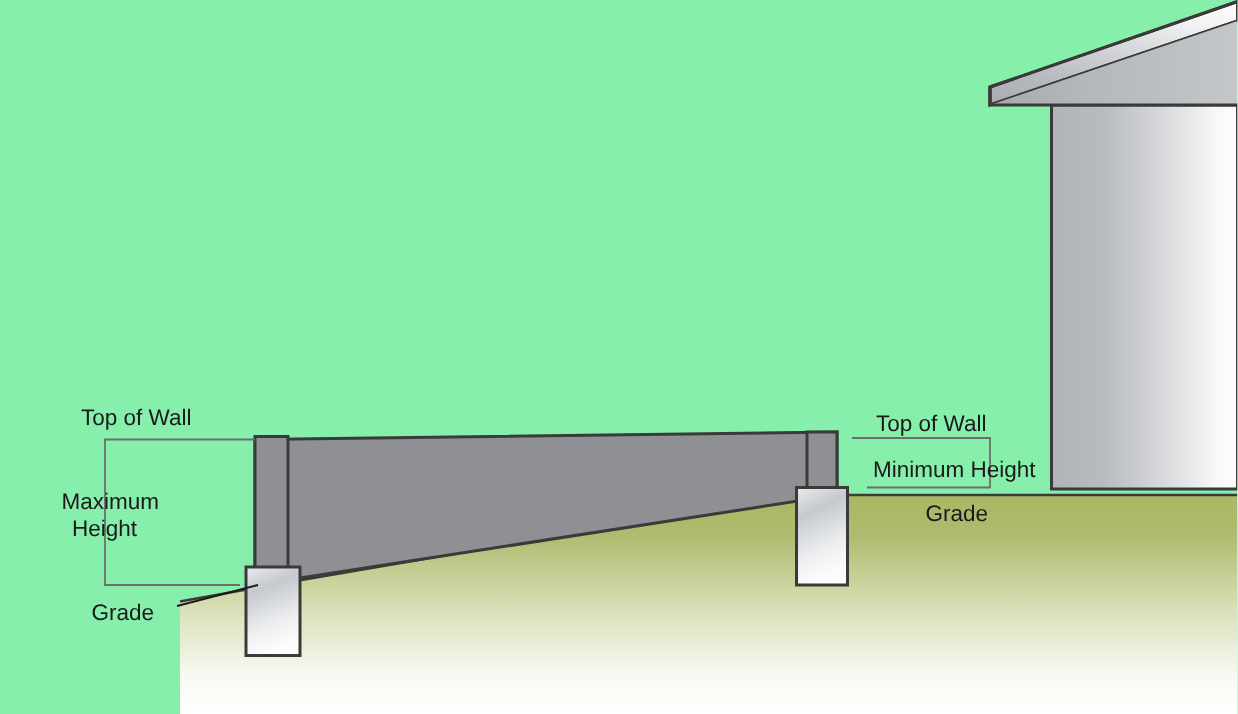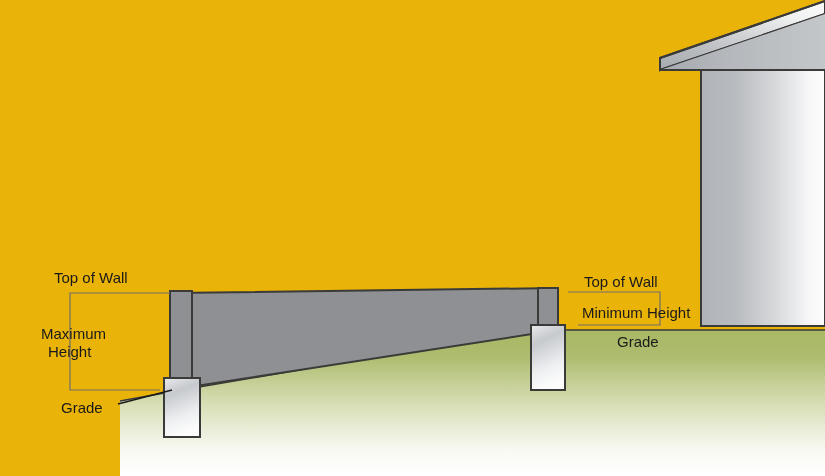--- a/index.html
+++ b/index.html
@@ -10,21 +10,21 @@
   body {
     width: 825px;
     height: 476px;
     overflow: hidden;
     font-family: "Liberation Sans", sans-serif;
   }
   #diagram-root {
     position: relative;
     width: 825px;
     height: 476px;
-    background: #eab308;
+    background: #86efac;
   }
   svg#scene {
     display: block;
     width: 825px;
     height: 476px;
   }
   .diagram-label {
     font-family: "Liberation Sans", sans-serif;
     font-size: 15px;
     fill: #1a1a1a;

